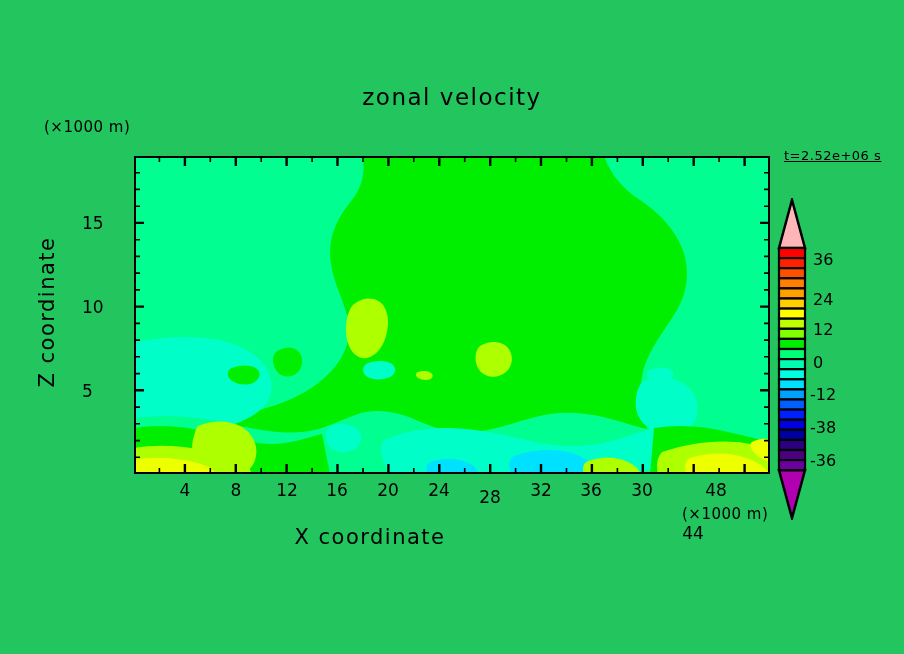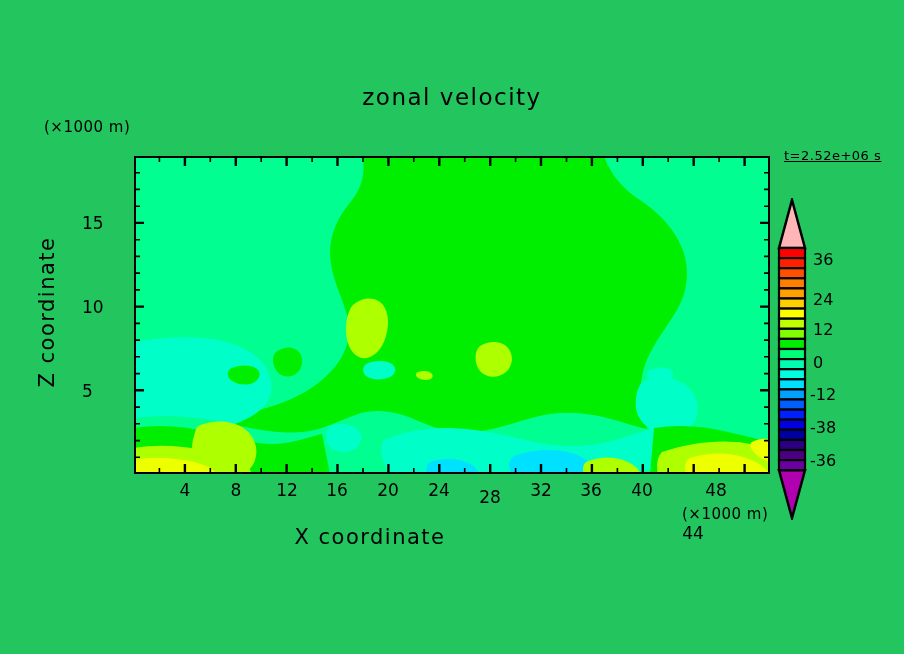--- a/index.html
+++ b/index.html
@@ -157,21 +157,21 @@
 
   <div class="abs txt xtick-lbl" style="left:165px;top:480px;">4</div>
   <div class="abs txt xtick-lbl" style="left:216px;top:480px;">8</div>
   <div class="abs txt xtick-lbl" style="left:267px;top:480px;">12</div>
   <div class="abs txt xtick-lbl" style="left:317px;top:480px;">16</div>
   <div class="abs txt xtick-lbl" style="left:368px;top:480px;">20</div>
   <div class="abs txt xtick-lbl" style="left:419px;top:480px;">24</div>
   <div class="abs txt xtick-lbl" style="left:470px;top:480px;margin-top:7px;">28</div>
   <div class="abs txt xtick-lbl" style="left:521px;top:480px;">32</div>
   <div class="abs txt xtick-lbl" style="left:571px;top:480px;">36</div>
-  <div class="abs txt xtick-lbl" style="left:622px;top:480px;">40</div>
+  <div class="abs txt xtick-lbl" style="left:622px;top:480px;">30</div>
   <div class="abs txt xtick-lbl" style="left:673px;top:480px;margin-top:43px;">44</div>
   <div class="abs txt xtick-lbl" style="left:696px;top:480px;">48</div>
 
   <div class="abs txt ytick-lbl" style="left:82px;top:381px;">5</div>
   <div class="abs txt ytick-lbl" style="left:82px;top:297px;">10</div>
   <div class="abs txt ytick-lbl" style="left:82px;top:213px;">15</div>
 
   <svg class="abs" id="colorbar" style="left:774px;top:198px;" width="40" height="322">
 
     <polygon points="18,2 31,50 5,50" fill="#FFB6B6" stroke="#000000" stroke-width="2.5"></polygon>

